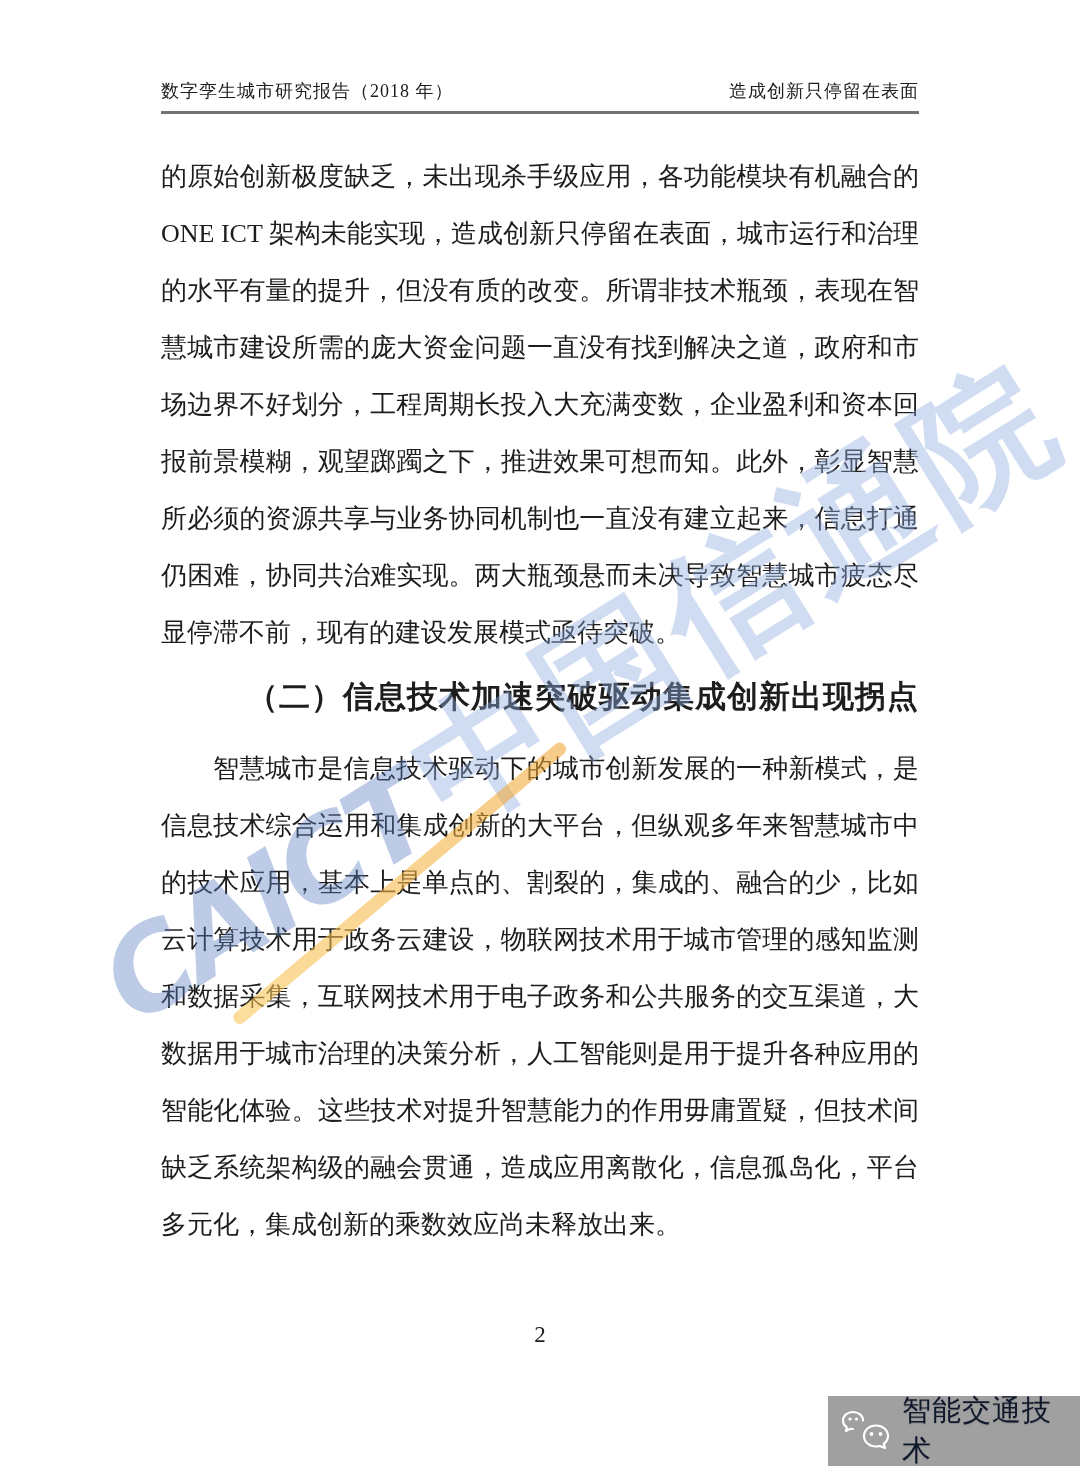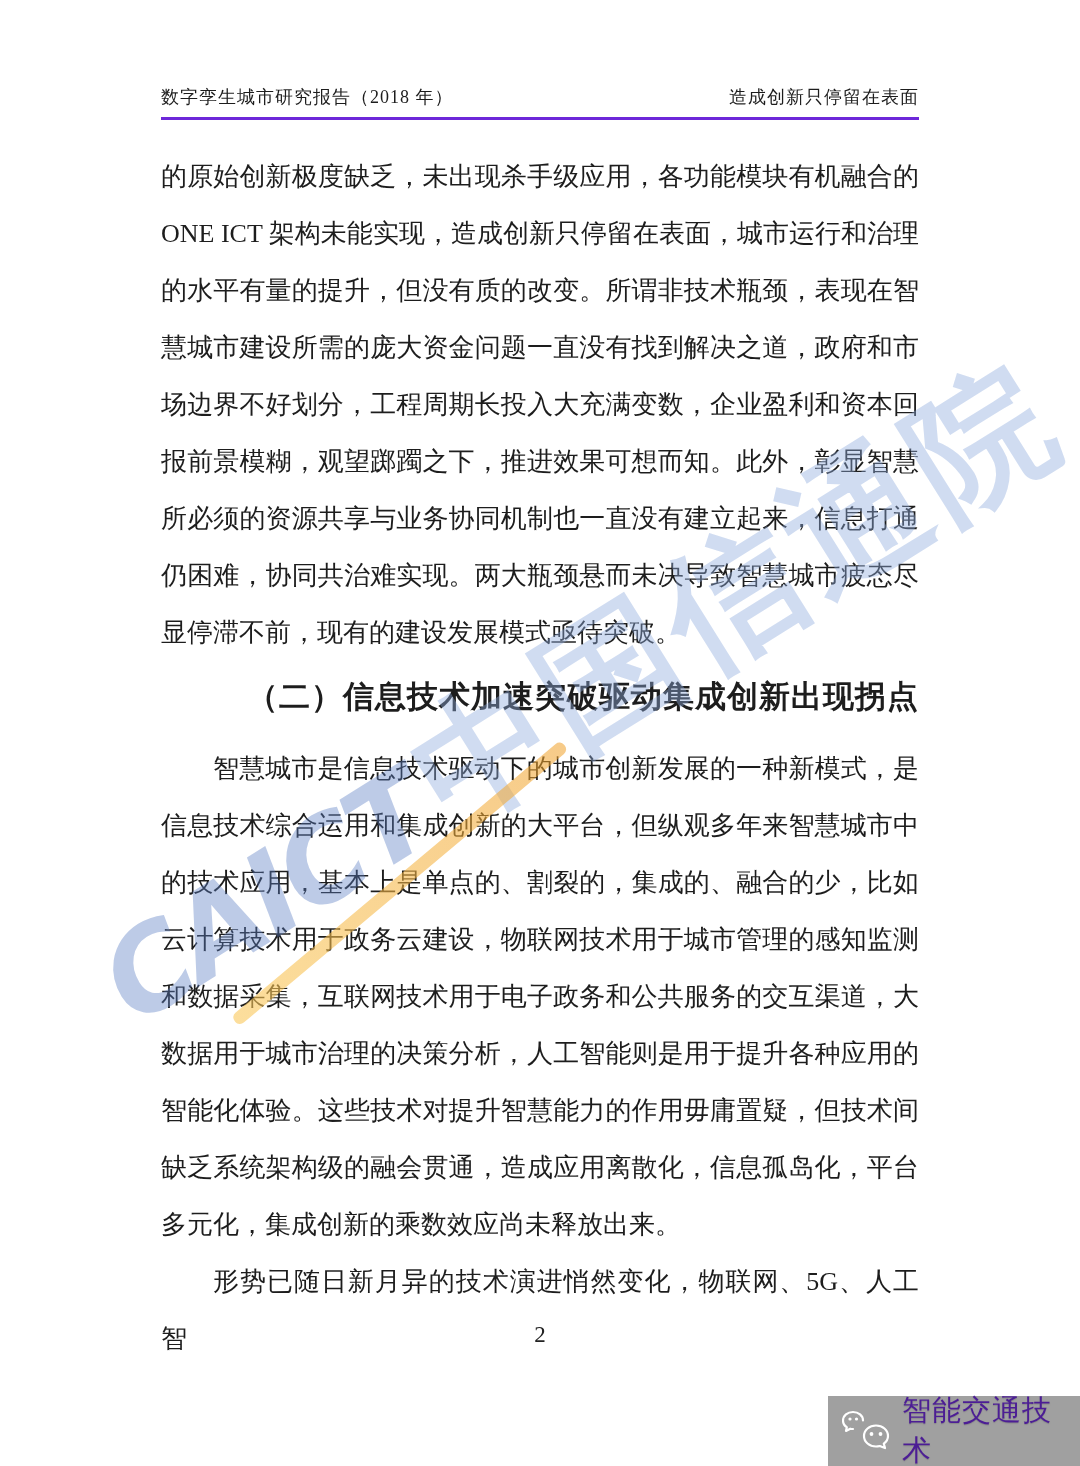--- a/index.html
+++ b/index.html
@@ -4,25 +4,25 @@
 <style>
   html,body { margin:0; padding:0; background:#ffffff; }
   .page {
     position:relative; width:1080px; height:1466px; margin:0 auto;
     background:#ffffff; overflow:hidden;
     font-family:"Liberation Serif","DejaVu Serif",serif; color:#1d1d1d;
   }
 
   
   .header {
-    position:absolute; left:161px; top:8px; width:758px;
+    position:absolute; left:161px; top:2px; width:758px;
     padding-top:77px; padding-bottom:8px;
     display:flex; justify-content:space-between; align-items:flex-start;
     font-size:18px; letter-spacing:1px;
-    border-bottom:3px solid #6d28d9;
+    border-bottom:3px solid #737373;
   }
 
   
   .content {
     position:absolute; left:161px; top:148px; width:758px;
     font-size:26px; line-height:57px;
     text-align:justify; text-justify:inter-ideograph;
   }
   .content p { margin:0; text-indent:2em; }
   .content p.no-indent { text-indent:0; }
@@ -57,41 +57,40 @@
   
   .page-number {
     position:absolute; left:0; top:1322px; width:100%;
     text-align:center; font-size:23px; color:#222;
   }
   .badge {
     position:absolute; right:0; bottom:0; width:252px; height:70px;
     background:#a0a0a0;
     display:flex; align-items:center; gap:10px;
     padding-left:14px; box-sizing:border-box;
-    color:#4c1d95; font-size:29px; letter-spacing:1px;
+    color:#0f172a; font-size:29px; letter-spacing:1px;
     font-family:"DejaVu Sans","Liberation Sans",sans-serif;
     text-shadow:0 1px 1px rgba(120,120,120,0.6);
   }
   .badge svg { flex:0 0 auto; display:block; }
 </style>
 </head>
 <body>
 
 <div class="page">
 
   <div class="header">
     <span>数字孪生城市研究报告（2018 年）</span>
     <span>造成创新只停留在表面</span>
   </div>
 
   <div class="content">
     <p class="no-indent">的原始创新极度缺乏，未出现杀手级应用，各功能模块有机融合的ONE ICT 架构未能实现，造成创新只停留在表面，城市运行和治理的水平有量的提升，但没有质的改变。所谓非技术瓶颈，表现在智慧城市建设所需的庞大资金问题一直没有找到解决之道，政府和市场边界不好划分，工程周期长投入大充满变数，企业盈利和资本回报前景模糊，观望踯躅之下，推进效果可想而知。此外，彰显智慧所必须的资源共享与业务协同机制也一直没有建立起来，信息打通仍困难，协同共治难实现。两大瓶颈悬而未决导致智慧城市疲态尽显停滞不前，现有的建设发展模式亟待突破。</p>
     <h2 class="section-heading">（二）信息技术加速突破驱动集成创新出现拐点</h2>
     <p>智慧城市是信息技术驱动下的城市创新发展的一种新模式，是信息技术综合运用和集成创新的大平台，但纵观多年来智慧城市中的技术应用，基本上是单点的、割裂的，集成的、融合的少，比如云计算技术用于政务云建设，物联网技术用于城市管理的感知监测和数据采集，互联网技术用于电子政务和公共服务的交互渠道，大数据用于城市治理的决策分析，人工智能则是用于提升各种应用的智能化体验。这些技术对提升智慧能力的作用毋庸置疑，但技术间缺乏系统架构级的融会贯通，造成应用离散化，信息孤岛化，平台多元化，集成创新的乘数效应尚未释放出来。</p>
-    <p>形势已随日新月异的技术演进悄然变化，物联网、5G、人工智</p>
   </div>
 
   <div class="watermark">
     <div class="wm-line">
       <span class="wm-latin">CAICT</span><span class="wm-cjk">中国信通院</span>
     </div>
     <div class="wm-slash"></div>
   </div>
 
   <div class="page-number">2</div>

